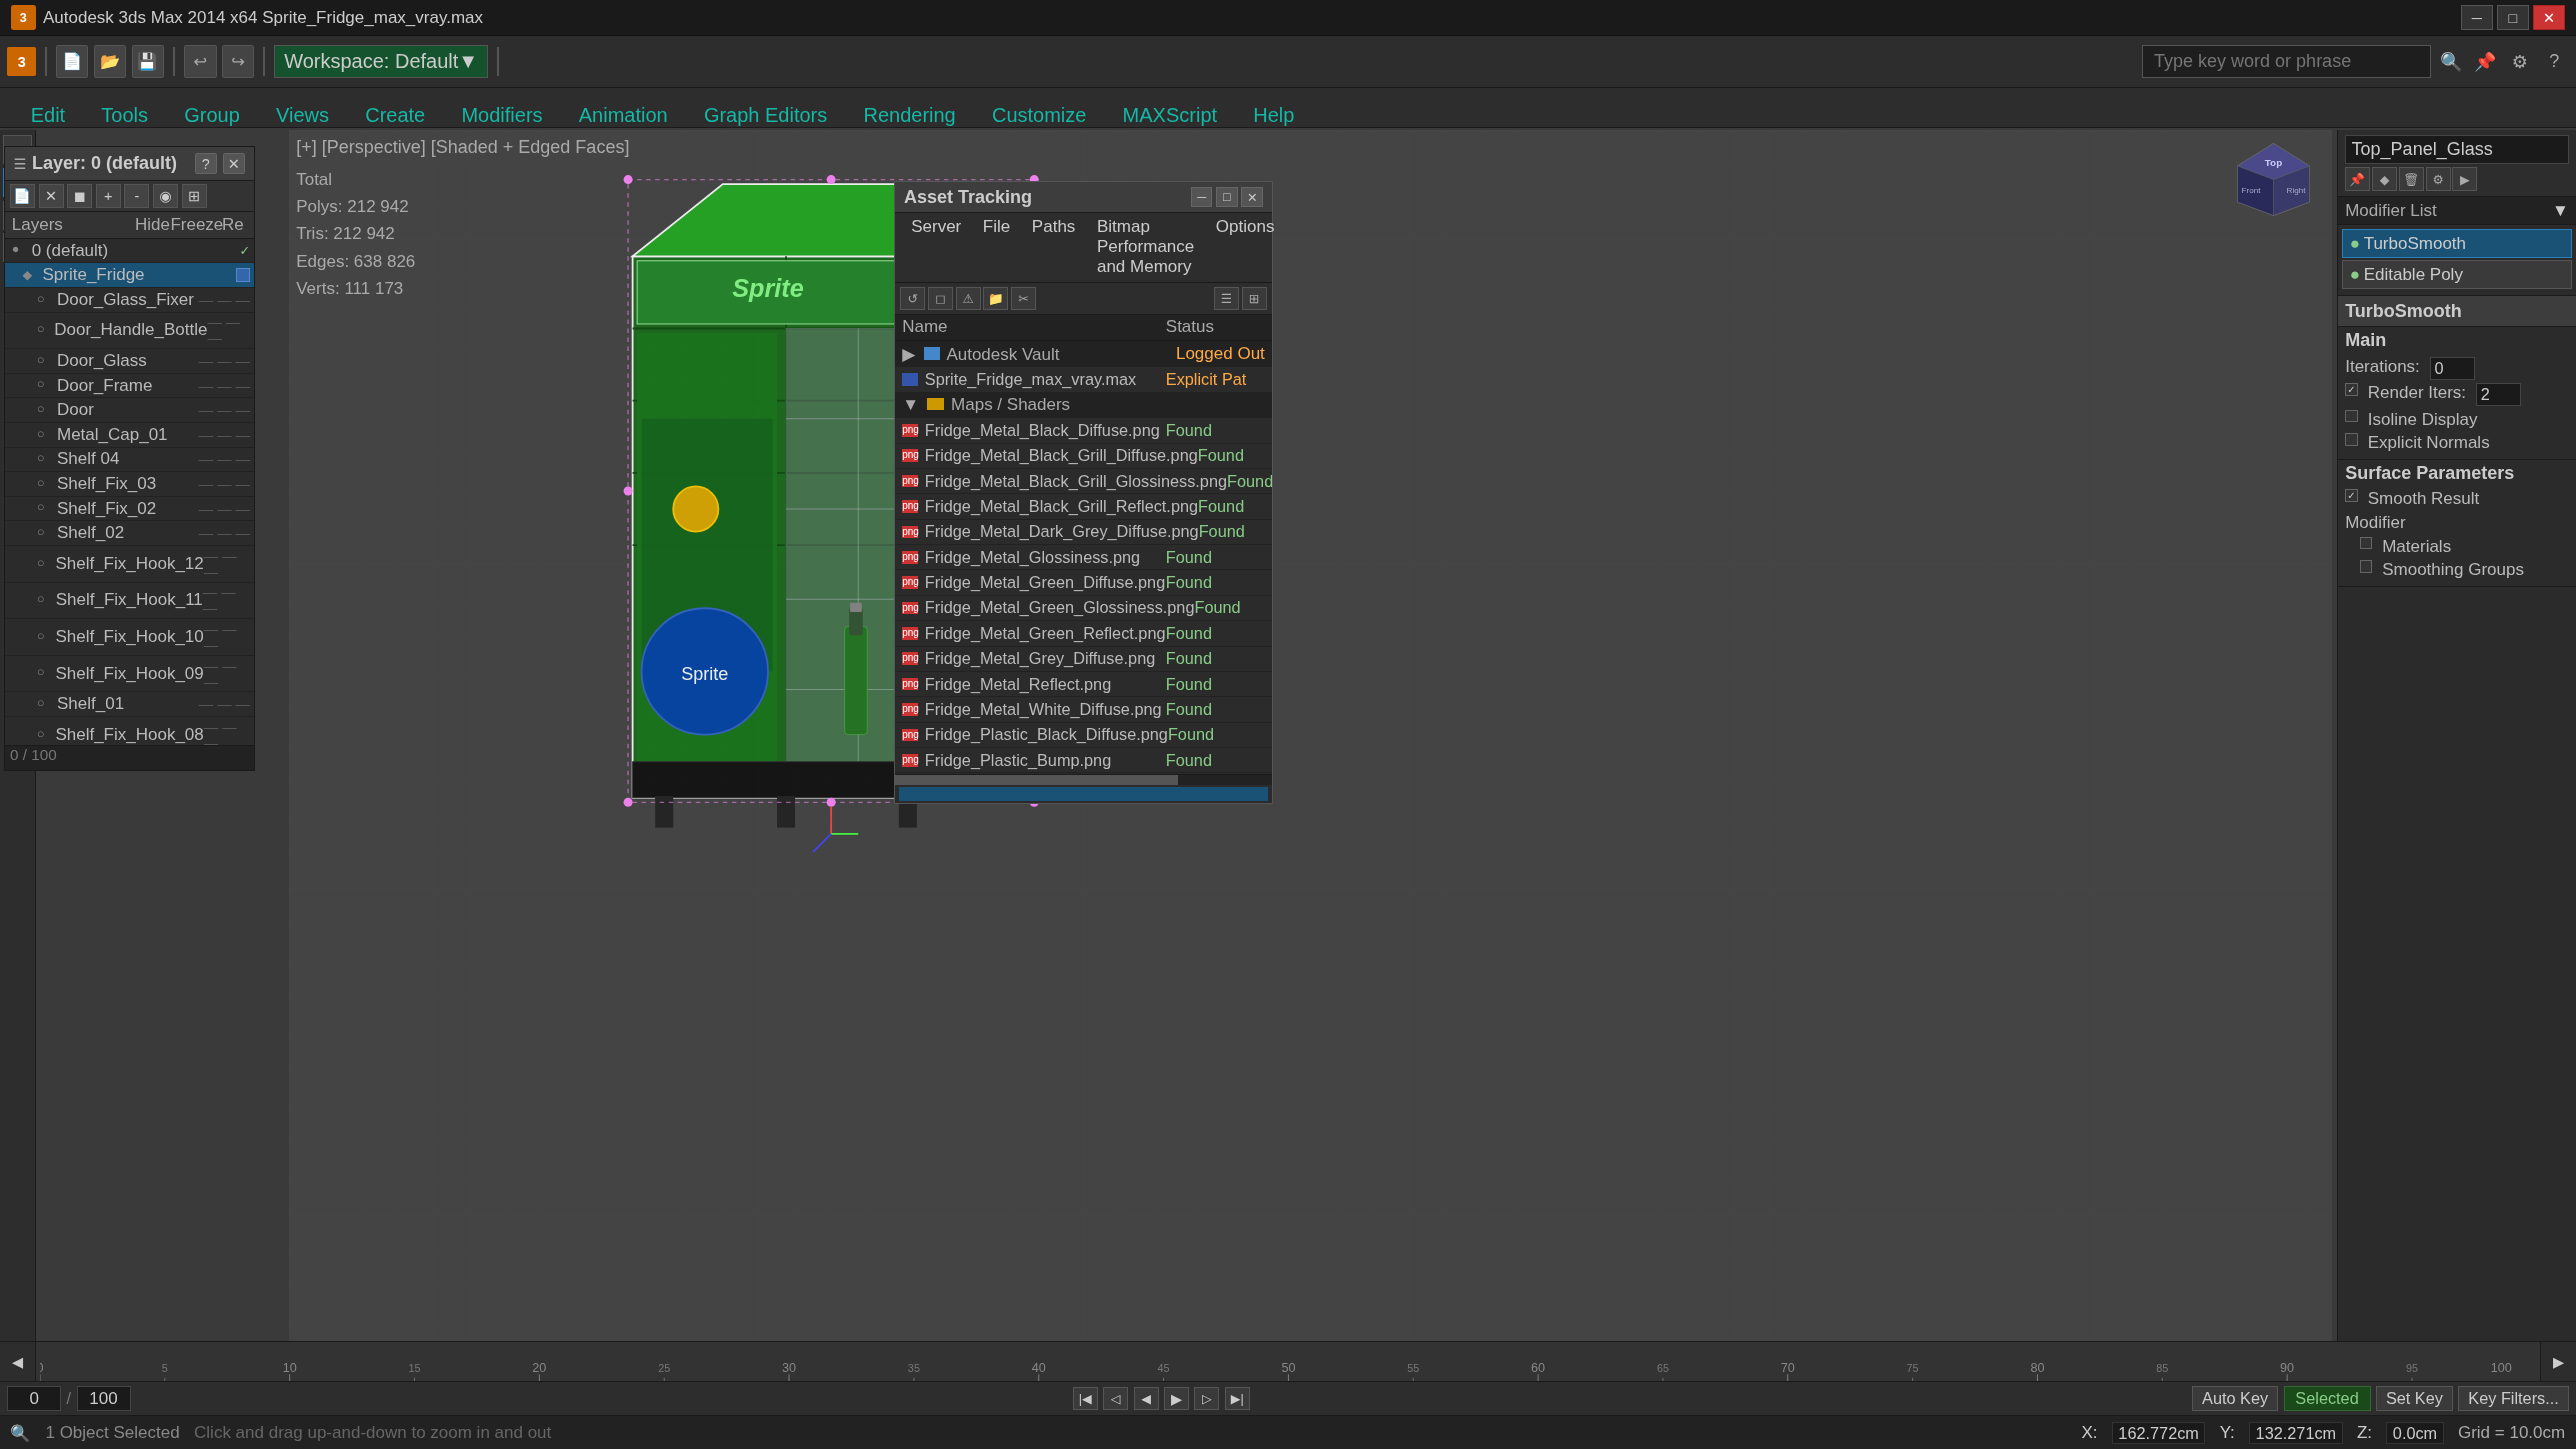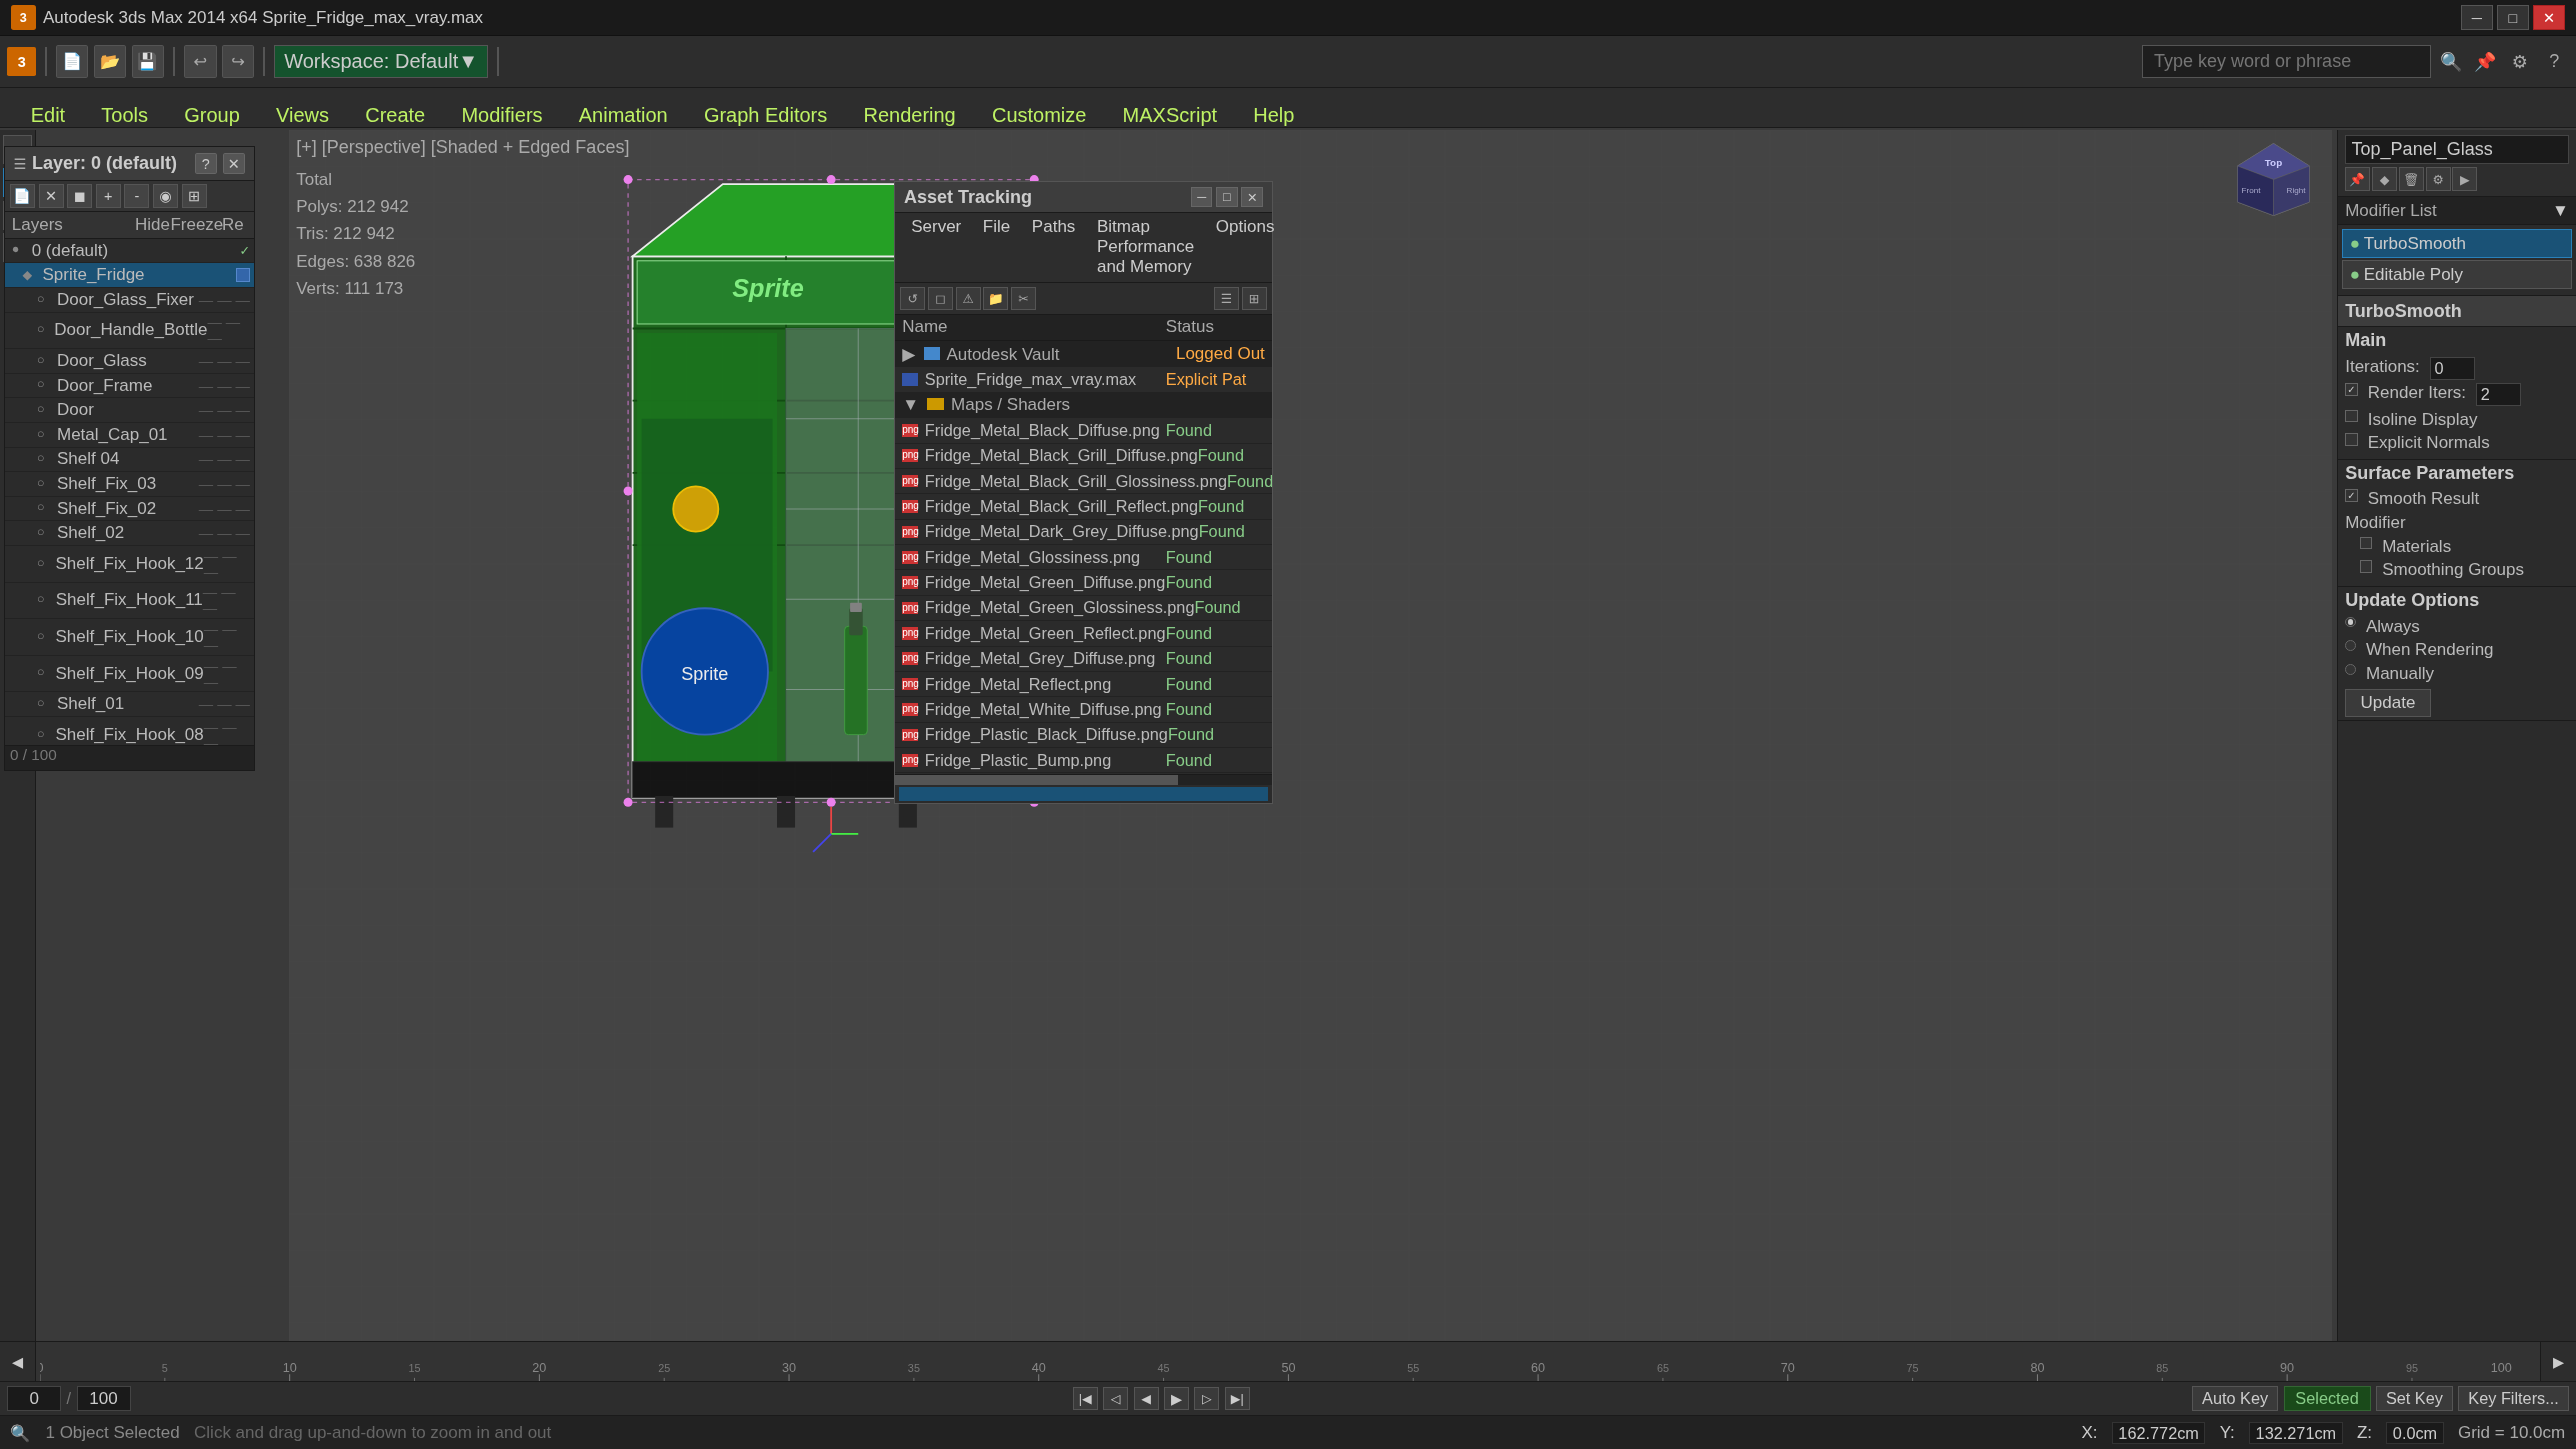--- a/index.html
+++ b/index.html
@@ -75,21 +75,21 @@
       background: #2d2d2d;
       border-bottom: 0.9px solid #1a1a1a;
       display: flex;
       align-items: center;
       padding: 0 14.4px;
       gap: 3.6px;
     }
     .menu-item {
       padding: 3.6px 16.3px;
       font-size: 20px;
-      color: #bef264;
+      color: #14b8a6;
       cursor: pointer;
       border-radius: 1.8px;
       margin-top: 16px;
     }
 
     
     .left-panel {
       width: 251px;
       background: #2b2b2b;
       border: 0.9px solid #1a1a1a;
@@ -738,36 +738,20 @@
       <div class="rp-row" style="padding-left:14.4px;">
         <div class="rp-checkbox"></div>
         <span class="rp-label">Materials</span>
       </div>
       <div class="rp-row" style="padding-left:14.4px;">
         <div class="rp-checkbox"></div>
         <span class="rp-label">Smoothing Groups</span>
       </div>
     </div>
 
-    <div class="rp-section">
-      <div class="rp-section-title">Update Options</div>
-      <div class="rp-row">
-        <div class="rp-radio checked"></div>
-        <span class="rp-label">Always</span>
-      </div>
-      <div class="rp-row">
-        <div class="rp-radio"></div>
-        <span class="rp-label">When Rendering</span>
-      </div>
-      <div class="rp-row">
-        <div class="rp-radio"></div>
-        <span class="rp-label">Manually</span>
-      </div>
-      <button class="rp-update-btn">Update</button>
-    </div>
   </div>
 
 </div>
 
 <div class="asset-tracking-window">
   <div class="at-titlebar">
     <span class="at-title">Asset Tracking</span>
     <div class="at-win-btns">
       <div class="at-win-btn">─</div>
       <div class="at-win-btn">□</div>

